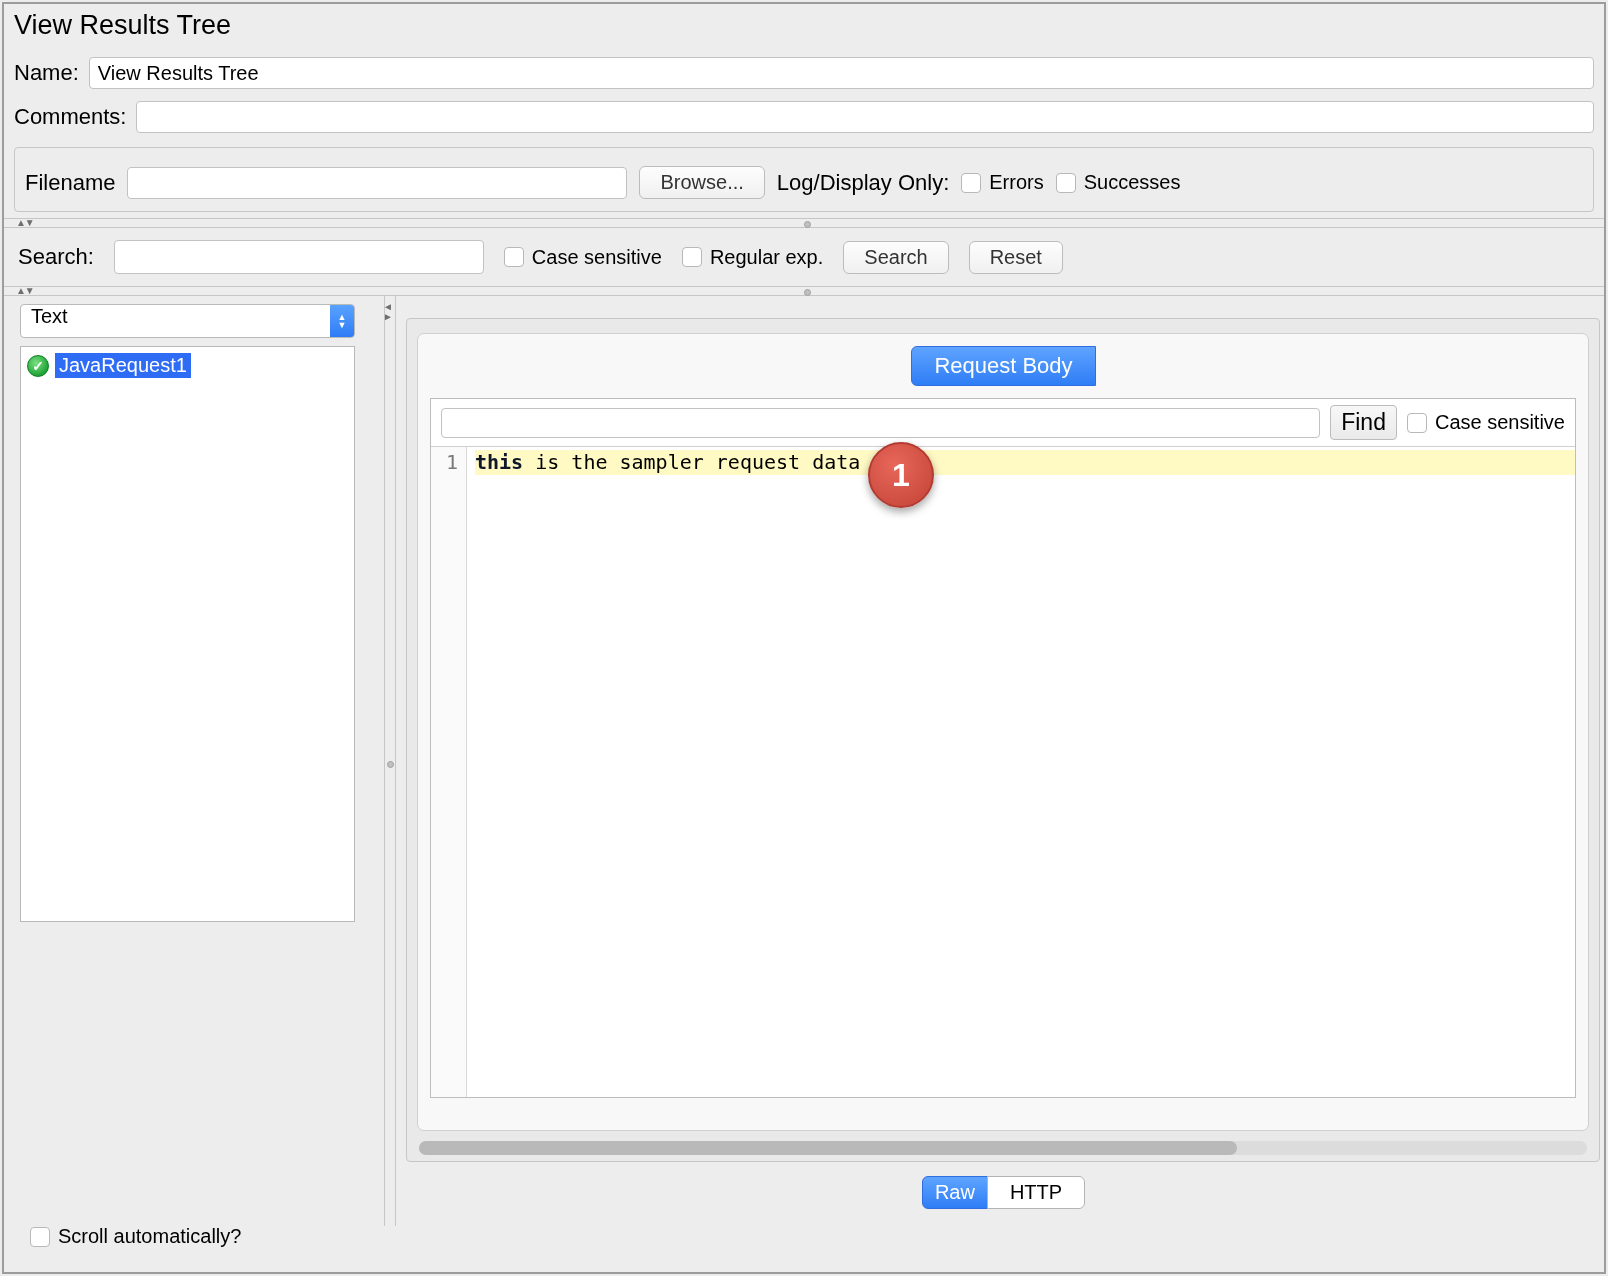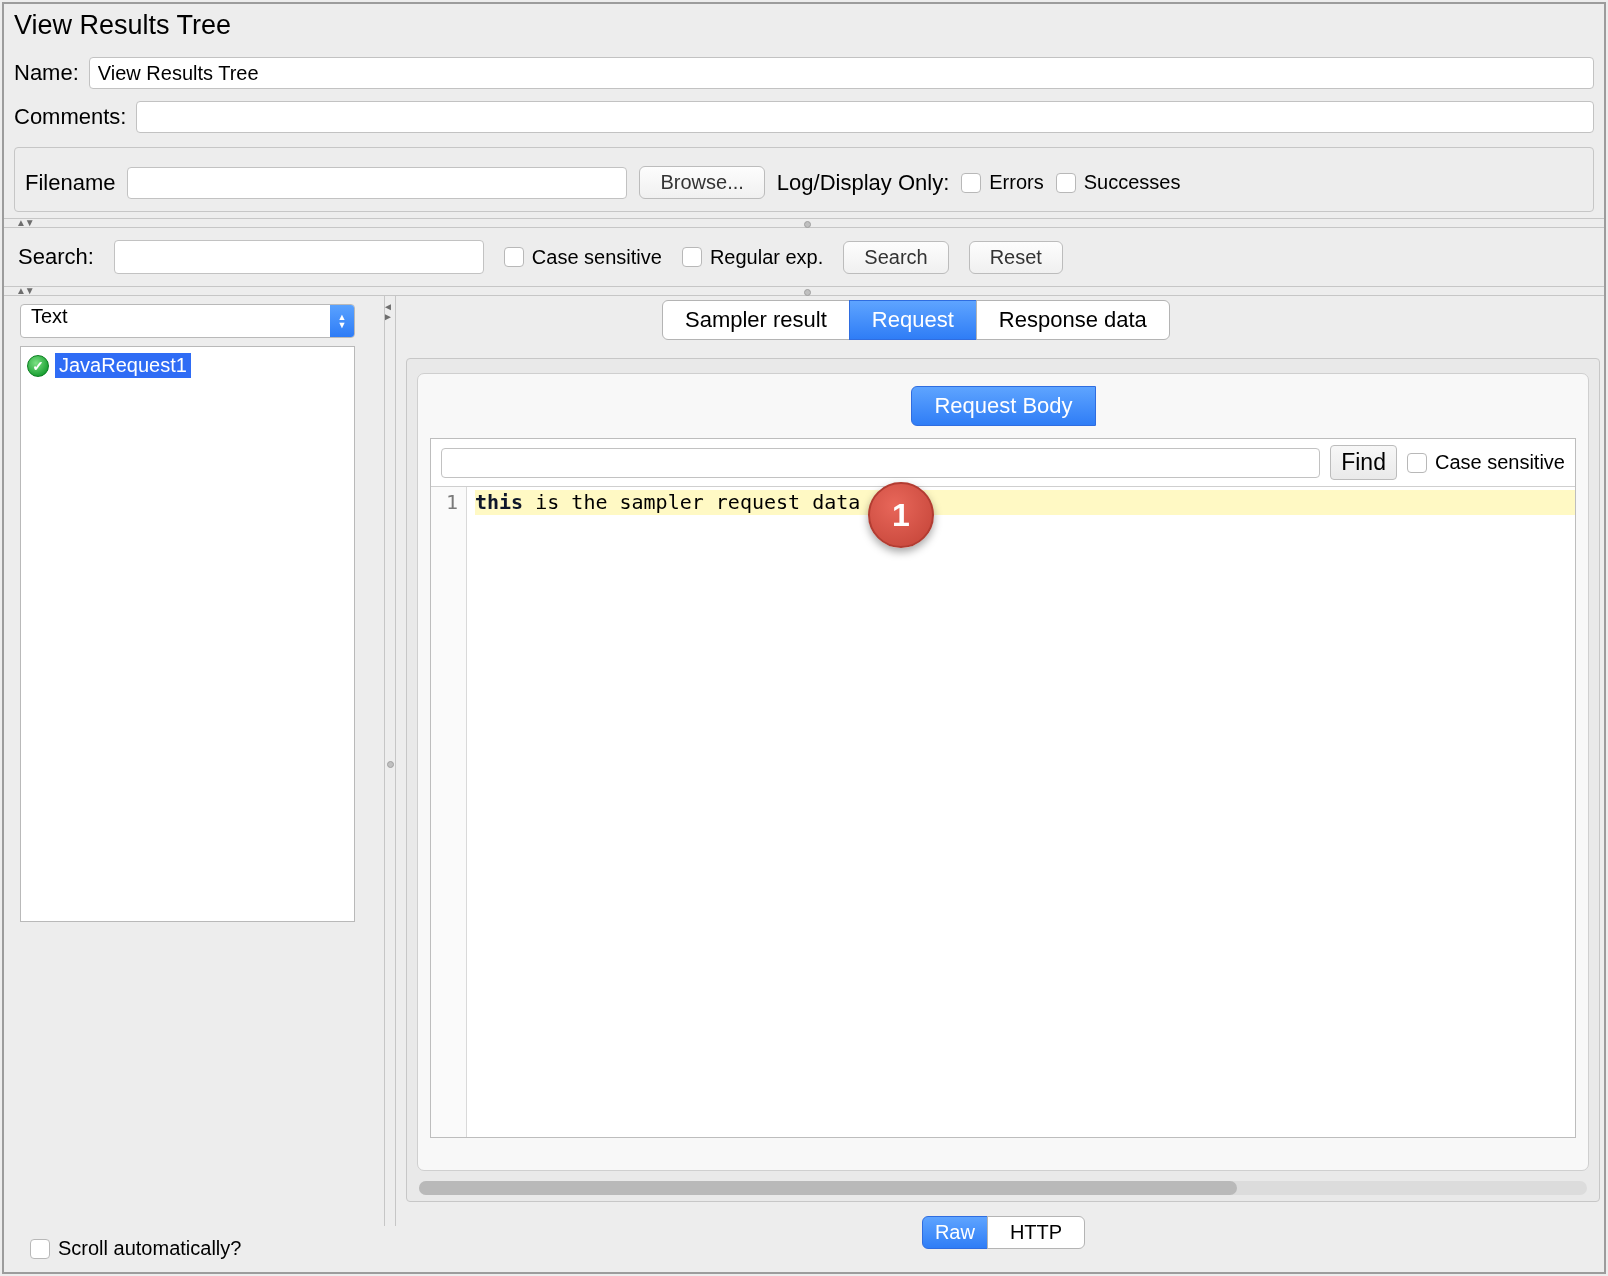--- a/index.html
+++ b/index.html
@@ -310,21 +310,21 @@
     border-radius: 50%;
     background: radial-gradient(circle at 40% 35%, #e8675a 0%, #c6463a 90%);
     color: #fff;
     font-size: 32px; font-weight: bold;
     display:flex; align-items:center; justify-content:center;
     box-shadow: 0 4px 8px rgba(0,0,0,0.35);
     border: 2px solid #b23c31;
   }
   .scroll-auto-row {
     position:absolute;
-    left: 26px; bottom: 12px;
+    left: 26px; bottom: 24px;
     display:flex; gap:10px;
   }
 </style>
 </head>
 <body>
 
 <div class="panel-border">
 
   <div class="title-row">
     <span class="title-text">View Results Tree</span>
@@ -395,25 +395,20 @@
         </div>
       </div>
     </div>
 
     <div class="vsplit">
       <span class="arrows">◄<br>►</span>
       <span class="dot"></span>
     </div>
 
     <div class="right-col">
-      <div class="tabbar">
-        <div class="tab first">Sampler result</div>
-        <div class="tab mid active">Request</div>
-        <div class="tab last">Response data</div>
-      </div>
 
       <div class="detail-panel">
         <div class="inner-panel">
           <div class="subtabs">
             <div class="tab first active">Request Body</div>
           </div>
 
           <div class="code-frame">
             <div class="code-find">
               <input class="text-input" style="flex: 1 1 0%;" value="">

